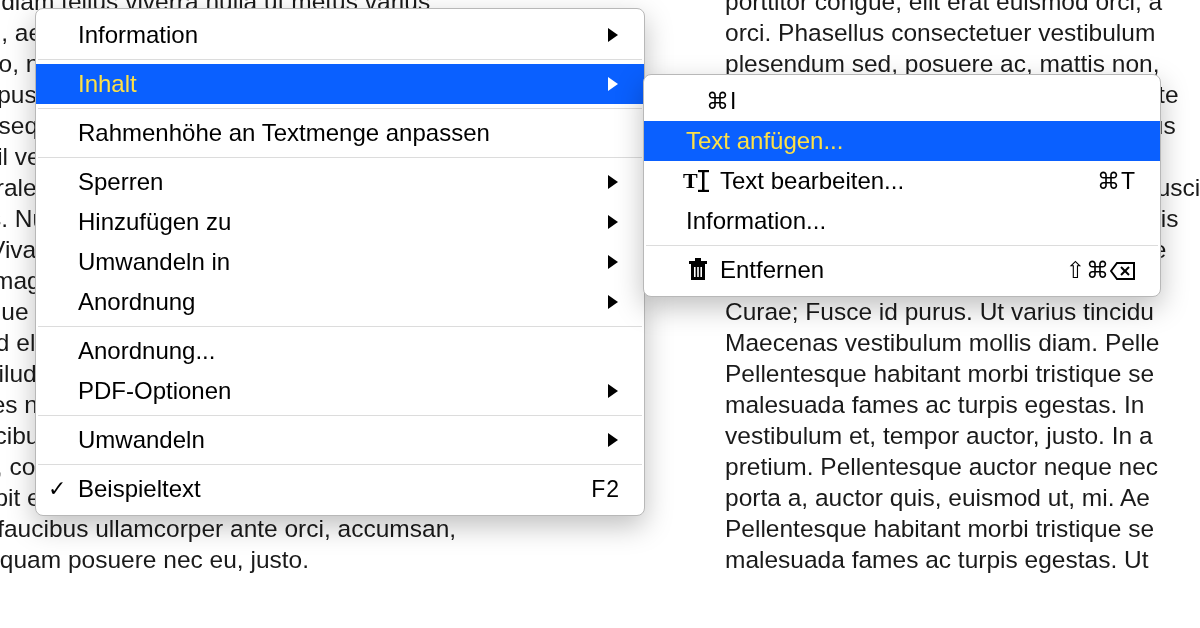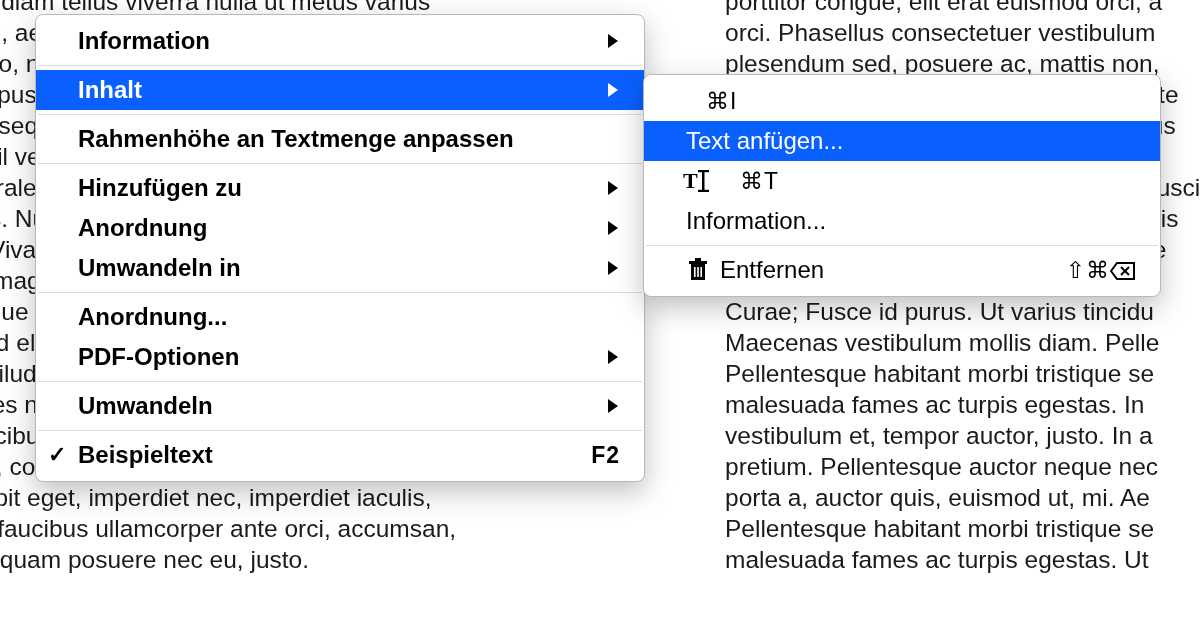--- a/index.html
+++ b/index.html
@@ -28,35 +28,35 @@
 
   
   .menu {
     position: absolute;
     background: #fff;
     border: 1px solid #b8b8b8;
     border-radius: 8px;
     box-shadow: 0 10px 28px rgba(0,0,0,0.25);
     padding: 6px 0;
   }
-  .menu.main { left: 35px; top: 14px; width: 608px; font-weight: bold; }
+  .menu.main { left: 35px; top: 8px; width: 608px; }
   .menu.sub  { left: 643px; top: 74px; width: 516px; }
 
   .menu-item {
     display: flex;
     align-items: center;
     height: 40px;
     padding: 0 24px 0 42px;
     color: #000;
     position: relative;
     white-space: nowrap;
   }
   .menu-item.highlight {
     background: #0a60ff;
-    color: #ffffff;
+    color: #fde047;
   }
 
   .menu-sep {
     height: 1px;
     background: #dcdcdc;
     margin: 4px 2px;
   }
 
   .item-label { flex: 1; text-align: left; }
 
@@ -160,41 +160,49 @@
   </div>
 
   <div class="menu-sep"></div>
 
   <div class="menu-item">
     <span class="item-label">Rahmenhöhe an Textmenge anpassen</span>
   </div>
 
   <div class="menu-sep"></div>
 
+  <div class="menu-item">
+    <span class="item-label">Sperren</span>
+    <span class="arrow-icon">
+      <svg width="14" height="16">
+          <path d="M2 1 L12 8 L2 15 Z"></path>
+        </svg>
+    </span>
+  </div>
 
   <div class="menu-item">
     <span class="item-label">Hinzufügen zu</span>
     <span class="arrow-icon">
       <svg width="14" height="16">
           <path d="M2 1 L12 8 L2 15 Z"></path>
         </svg>
     </span>
   </div>
 
   <div class="menu-item">
+    <span class="item-label">Umwandeln in</span>
+    <span class="arrow-icon">
+      <svg width="14" height="16">
+          <path d="M2 1 L12 8 L2 15 Z"></path>
+        </svg>
+    </span>
+  </div>
+
+  <div class="menu-item">
     <span class="item-label">Anordnung</span>
-    <span class="arrow-icon">
-      <svg width="14" height="16">
-          <path d="M2 1 L12 8 L2 15 Z"></path>
-        </svg>
-    </span>
-  </div>
-
-  <div class="menu-item">
-    <span class="item-label">Umwandeln in</span>
     <span class="arrow-icon">
       <svg width="14" height="16">
           <path d="M2 1 L12 8 L2 15 Z"></path>
         </svg>
     </span>
   </div>
 
   <div class="menu-sep"></div>
 
   <div class="menu-item">
@@ -243,20 +251,21 @@
 
   <div class="menu-item">
     <span class="lead-icon">
       <svg width="30" height="24">
         <text x="0" y="19" font-family="Georgia,serif" font-weight="bold" font-size="22" fill="#000">T</text>
         <rect x="19" y="2" width="2.5" height="20" fill="#000"></rect>
         <rect x="15" y="1" width="11" height="2.2" fill="#000"></rect>
         <rect x="15" y="20.8" width="11" height="2.2" fill="#000"></rect>
       </svg>
     </span>
+    <span class="item-label">Text bearbeiten...</span>
     <span class="shortcut">⌘T</span>
   </div>
 
   <div class="menu-item">
     <span class="item-label">Information...</span>
   </div>
 
   <div class="menu-sep"></div>
 
   <div class="menu-item">

